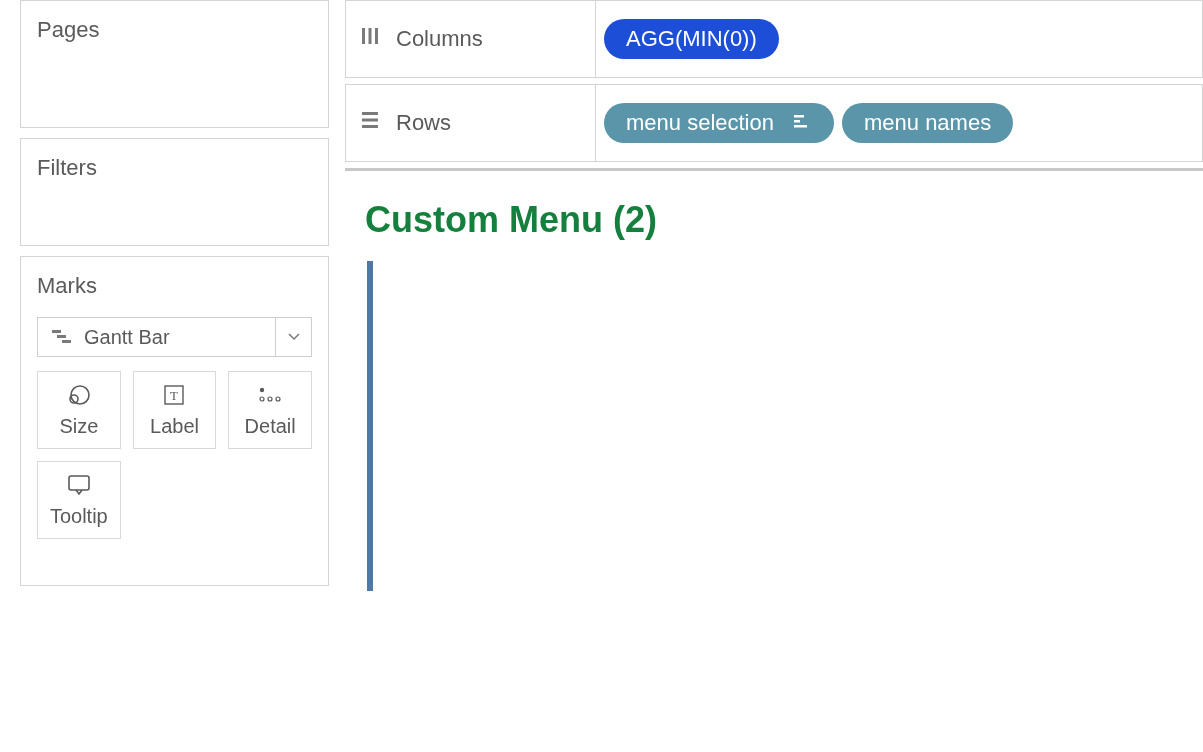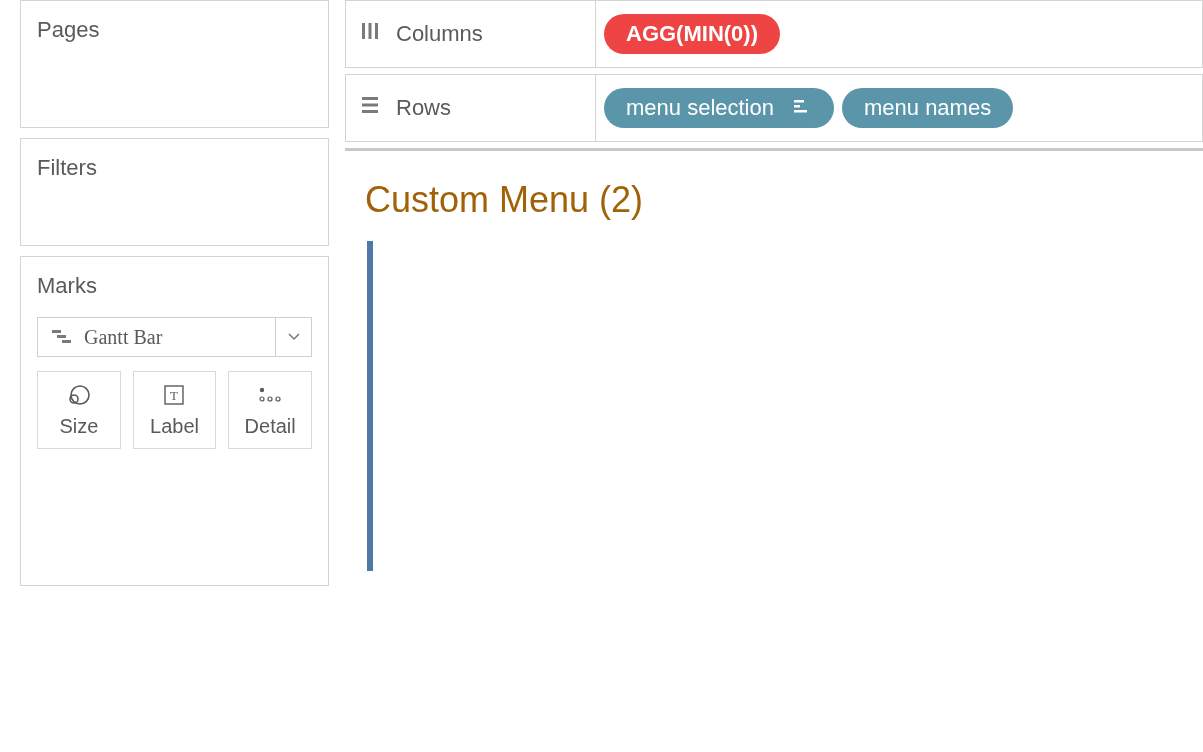--- a/index.html
+++ b/index.html
@@ -58,21 +58,20 @@
       margin-bottom: 14px;
     }
     .mark-type-main {
       flex: 1;
       display: flex;
       align-items: center;
       gap: 12px;
       padding: 0 14px;
       font-size: 20px;
       color: #5a5a5a;
-      font-family: Liberation Serif, serif;
     }
     .mark-type-arrow {
       width: 36px;
       border-left: 1px solid #cfcfcf;
       display: flex;
       align-items: center;
       justify-content: center;
     }
     .marks-grid {
       display: grid;
@@ -100,21 +99,21 @@
     }
     .right-panel {
       flex: 1;
       display: flex;
       flex-direction: column;
       margin-left: 8px;
     }
     .shelf-row {
       display: flex;
       border: 1px solid #d4d4d4;
-      height: 68px;
+      height: 78px;
       margin-bottom: 6px;
     }
     .shelf-label {
       width: 250px;
       border-right: 1px solid #d4d4d4;
       display: flex;
       align-items: center;
       gap: 16px;
       padding: 0 14px;
       font-size: 22px;
@@ -131,39 +130,38 @@
       height: 40px;
       border-radius: 20px;
       padding: 0 22px;
       display: flex;
       align-items: center;
       font-size: 22px;
       color: #ffffff;
       white-space: nowrap;
     }
     .pill-green {
-      background: #ef4444;
-      font-weight: bold;
+      background: #1d4ed8;
     }
     .pill-blue {
       background: #5a95aa;
     }
     .pill-with-icon {
       gap: 20px;
     }
     .canvas-area {
       flex: 1;
       border-top: 3px solid #c8c8c8;
       padding: 28px 20px;
       position: relative;
     }
     .canvas-title {
       font-size: 36px;
-      font-weight: 400;
-      color: #a16207;
+      font-weight: 700;
+      color: #15803d;
       margin-bottom: 20px;
     }
     .viz-bar {
       width: 6px;
       height: 330px;
       background: #4e79a7;
       margin-left: 2px;
     }
     
     .gantt-icon {
@@ -245,20 +243,29 @@
             <svg width="26" height="18" viewBox="0 0 26 18">
               <circle cx="5" cy="4" r="2.2" fill="#5a5a5a"></circle>
               <circle cx="5" cy="13" r="2" fill="none" stroke="#5a5a5a" stroke-width="1.2"></circle>
               <circle cx="13" cy="13" r="2" fill="none" stroke="#5a5a5a" stroke-width="1.2"></circle>
               <circle cx="21" cy="13" r="2" fill="none" stroke="#5a5a5a" stroke-width="1.2"></circle>
             </svg>
           </div>
           <span>Detail</span>
         </div>
 
+        <div class="mark-btn">
+          <div class="mark-btn-icon">
+            <svg width="26" height="22" viewBox="0 0 26 22">
+              <rect x="3" y="2" width="20" height="14" rx="2" fill="none" stroke="#5a5a5a" stroke-width="1.6"></rect>
+              <path d="M10 16 L13 20 L16 16" fill="none" stroke="#5a5a5a" stroke-width="1.6"></path>
+            </svg>
+          </div>
+          <span>Tooltip</span>
+        </div>
       </div>
     </div>
   </div>
 
   <div class="right-panel">
     <div class="shelf-row">
       <div class="shelf-label">
         <span>
           <svg width="20" height="20" viewBox="0 0 20 20">
             <rect x="2" y="2" width="3" height="16" fill="#7a7a7a"></rect>

